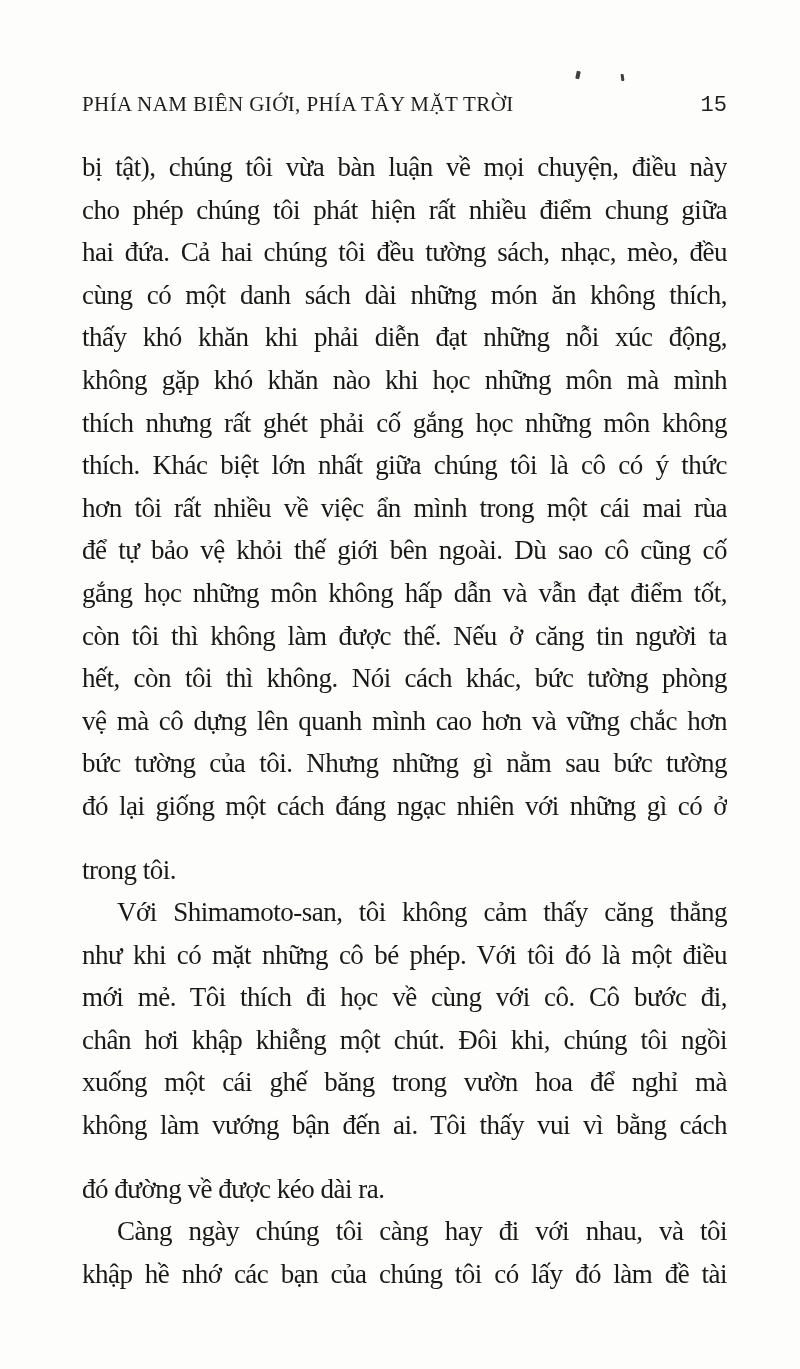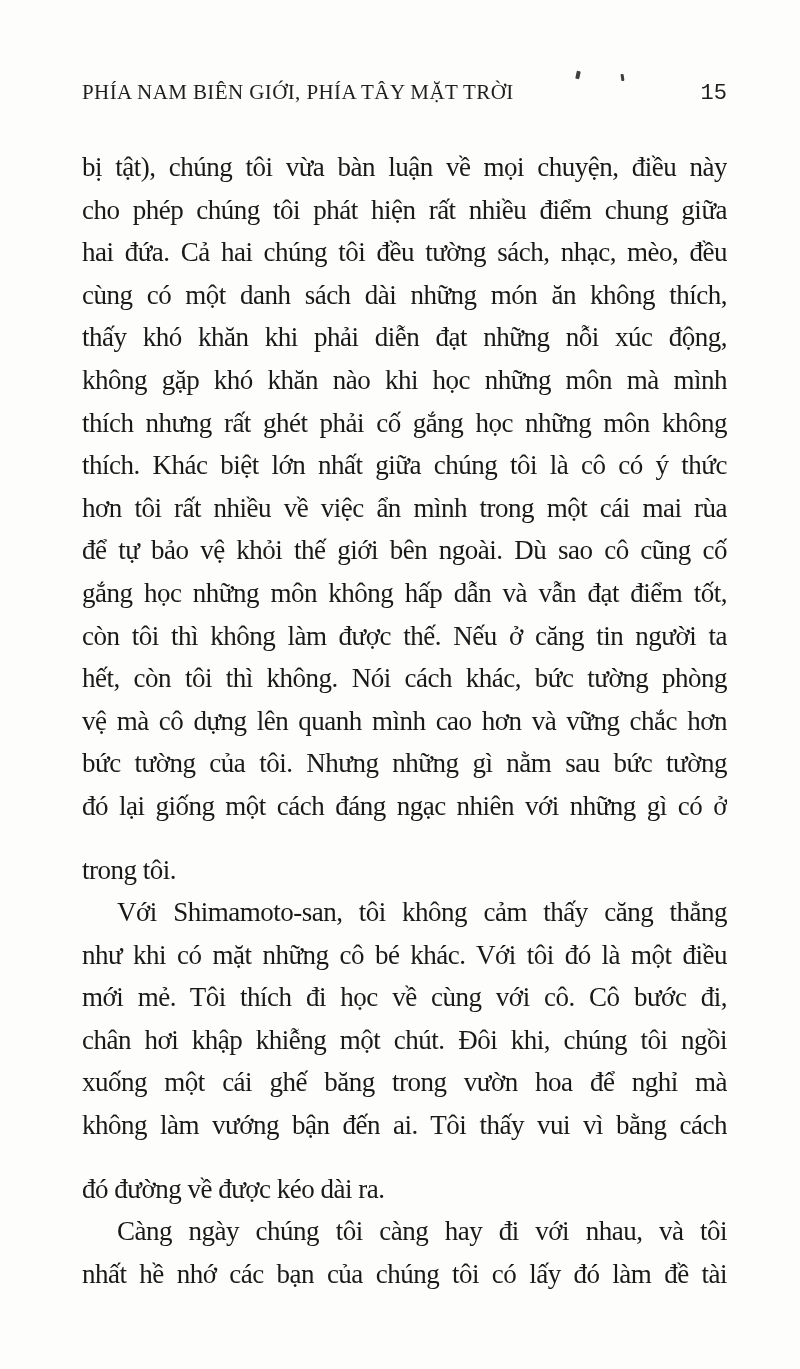--- a/index.html
+++ b/index.html
@@ -13,21 +13,21 @@
     height: 1369px;
     margin: 0 auto;
     background: #fdfdfc;
     overflow: hidden;
     font-family: "Liberation Serif", "DejaVu Serif", serif;
     color: #191919;
   }
   .running-header {
     position: absolute;
     left: 82px;
-    top: 80px;
+    top: 92px;
     width: 645px;
     display: flex;
     justify-content: space-between;
     align-items: baseline;
   }
   .running-title {
     font-size: 21px;
     letter-spacing: 0.4px;
     color: #1e1e1e;
     white-space: nowrap;
@@ -94,23 +94,23 @@
     <div class="ln">hơn tôi rất nhiều về việc ẩn mình trong một cái mai rùa</div>
     <div class="ln">để tự bảo vệ khỏi thế giới bên ngoài. Dù sao cô cũng cố</div>
     <div class="ln">gắng học những môn không hấp dẫn và vẫn đạt điểm tốt,</div>
     <div class="ln">còn tôi thì không làm được thế. Nếu ở căng tin người ta</div>
     <div class="ln">hết, còn tôi thì không. Nói cách khác, bức tường phòng</div>
     <div class="ln">vệ mà cô dựng lên quanh mình cao hơn và vững chắc hơn</div>
     <div class="ln">bức tường của tôi. Nhưng những gì nằm sau bức tường</div>
     <div class="ln">đó lại giống một cách đáng ngạc nhiên với những gì có ở</div>
     <div class="ln ln-last">trong tôi.</div>
     <div class="ln ln-indent">Với Shimamoto-san, tôi không cảm thấy căng thẳng</div>
-    <div class="ln">như khi có mặt những cô bé khác. Với tôi đó là một điều</div>
+    <div class="ln">như khi có mặt những cô bé phép. Với tôi đó là một điều</div>
     <div class="ln">mới mẻ. Tôi thích đi học về cùng với cô. Cô bước đi,</div>
     <div class="ln">chân hơi khập khiễng một chút. Đôi khi, chúng tôi ngồi</div>
     <div class="ln">xuống một cái ghế băng trong vườn hoa để nghỉ mà</div>
     <div class="ln">không làm vướng bận đến ai. Tôi thấy vui vì bằng cách</div>
     <div class="ln ln-last">đó đường về được kéo dài ra.</div>
     <div class="ln ln-indent">Càng ngày chúng tôi càng hay đi với nhau, và tôi</div>
-    <div class="ln">nhất hề nhớ các bạn của chúng tôi có lấy đó làm đề tài</div>
+    <div class="ln">khập hề nhớ các bạn của chúng tôi có lấy đó làm đề tài</div>
   </div>
 
 </div>
 
 </body></html>

